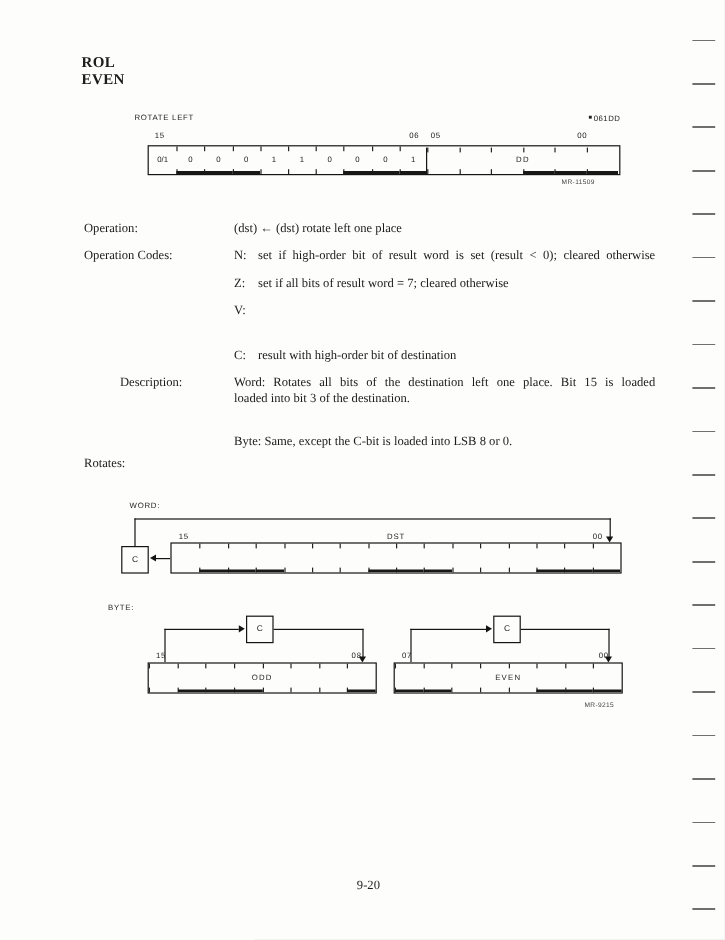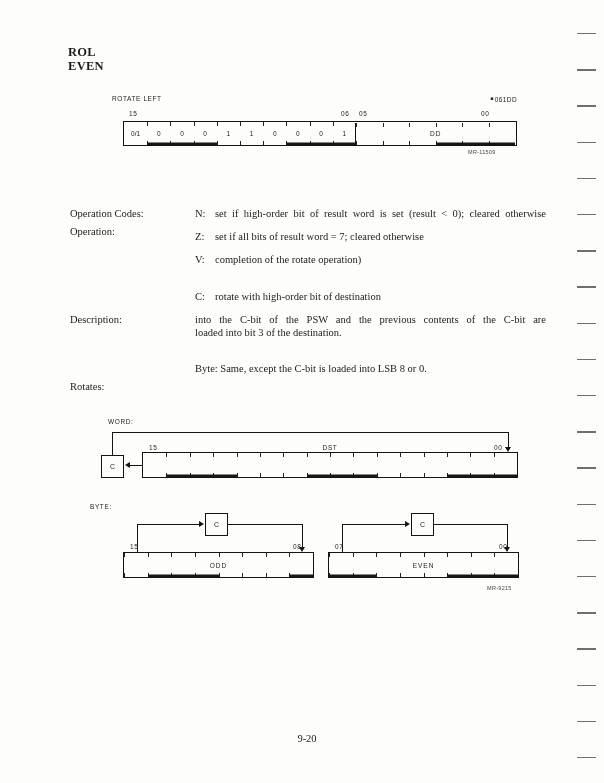--- a/index.html
+++ b/index.html
@@ -106,47 +106,47 @@
     <div class="cell"></div>
         <div class="cell"></div>
         <div class="cell"></div>
         <div class="cell hb"></div>
         <div class="cell hb"></div>
         <div class="cell hb"></div>
       </div>
   </div>
   <div class="abs figref" style="left:468px; top:149px;">MR-11509</div>
 
-  <div class="lbl" style="top:184px;margin-top:41px;">Operation:</div>
+  <div class="lbl" style="top:184px;">Operation:</div>
+  <div class="ct" style="top:184px;">(dst) ← (dst) rotate left one place</div>
 
   <div class="lbl" style="top:207px;">Operation Codes:</div>
   <div class="ct cc" style="top:207px;">
     <span class="flag">N:</span>
     <span class="ftext">
         <span class="fill">set if high-order bit of result word is set (result &lt; 0); cleared otherwise</span>
       </span>
   </div>
   <div class="ct cc" style="top:230px;">
     <span class="flag">Z:</span>
     <span class="ftext"><span>set if all bits of result word = 7; cleared otherwise</span></span>
   </div>
   <div class="ct cc" style="top:253px;">
     <span class="flag">V:</span>
     <span class="ftext">
-      <span class="line" style="text-align:left;">completion of the rotate operation)</span>
     </span>
   </div>
   <div class="ct cc" style="top:290px;">
     <span class="flag">C:</span>
-    <span class="ftext"><span>rotate with high-order bit of destination</span></span>
-  </div>
-
-  <div class="lbl" style="top:313px;">Description:</div>
+    <span class="ftext"><span>result with high-order bit of destination</span></span>
+  </div>
+
+  <div class="lbl" style="top:313px;margin-left:30px;">Description:</div>
   <div class="ct" style="top:313px;">
-    <span class="fill">into the C-bit of the PSW and the previous contents of the C-bit are</span>
+    <span class="fill">Word: Rotates all bits of the destination left one place. Bit 15 is loaded</span>
     <span class="line" style="text-align:left;">loaded into bit 3 of the destination.</span>
   </div>
   <div class="ct" style="top:362px;">Byte: Same, except the C-bit is loaded into LSB 8 or 0.</div>
 
   <div class="lbl" style="top:380px;">Rotates:</div>
 
   <div class="abs dlabel" style="left:108px; top:418px;">WORD:</div>
   <div class="hline" style="left:112px; top:432px; width:397px;"></div>
   <div class="vline" style="left:112px; top:432px; height:23px;"></div>
   <div class="vline" style="left:508px; top:432px; height:16px;"></div>

